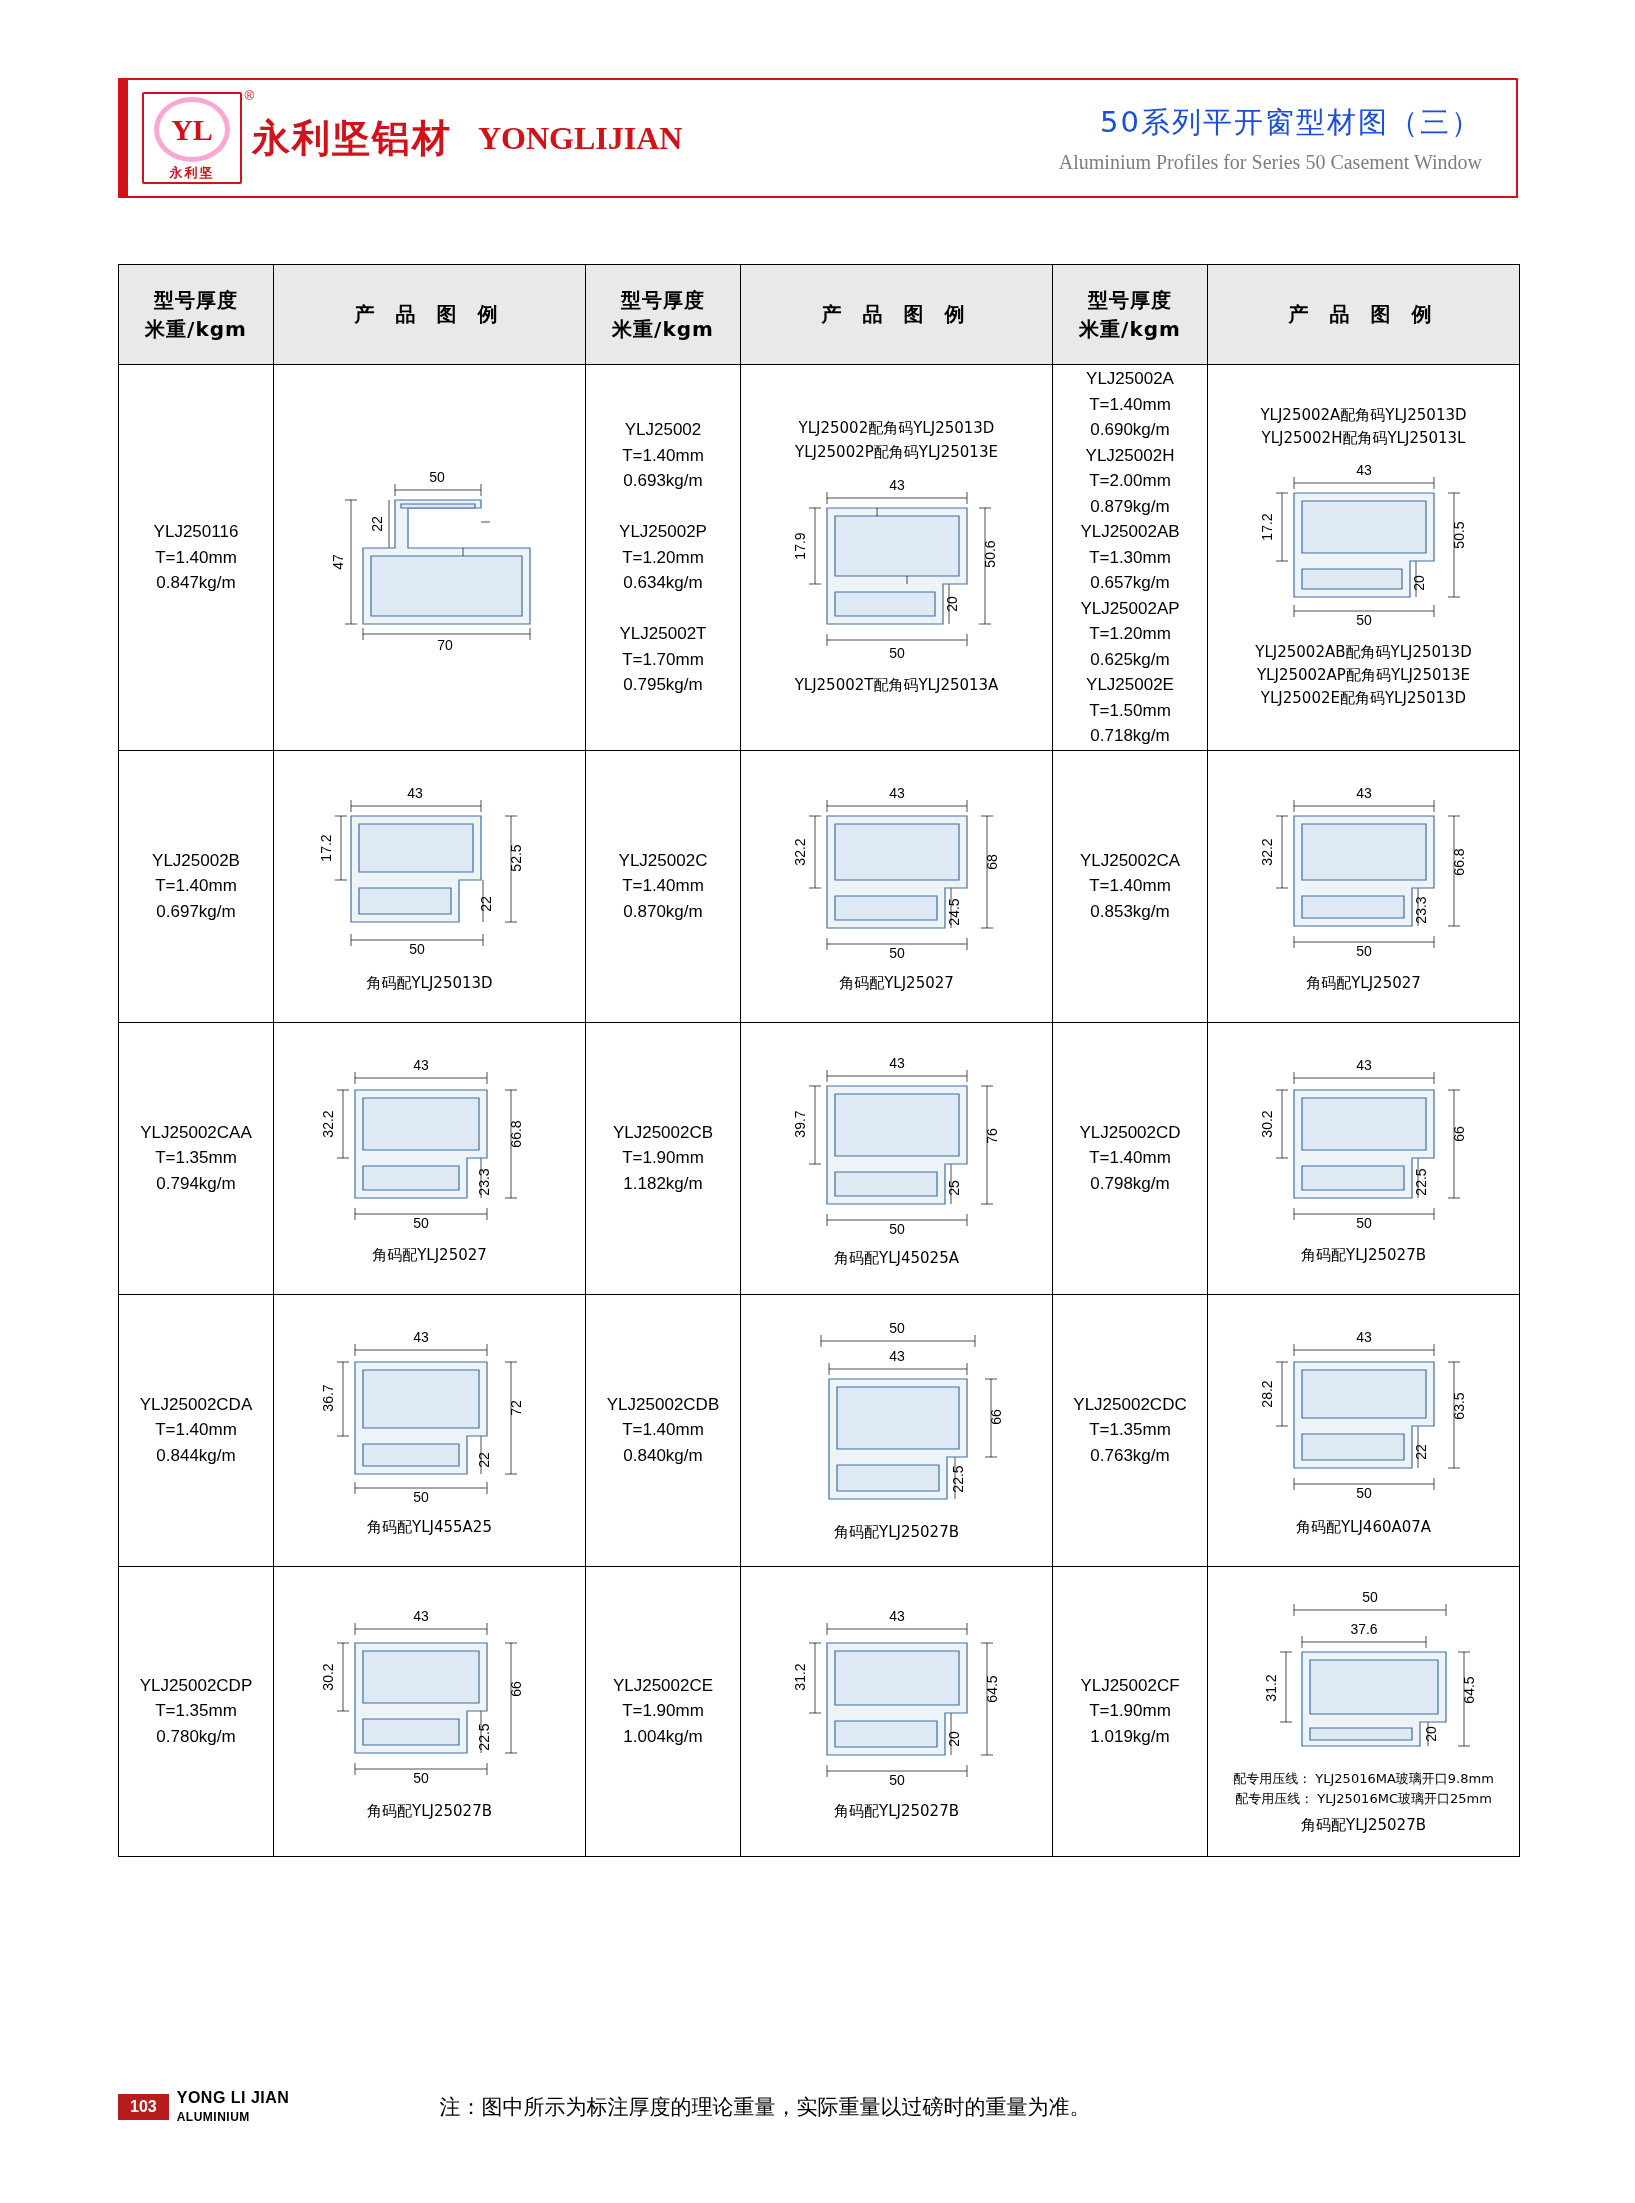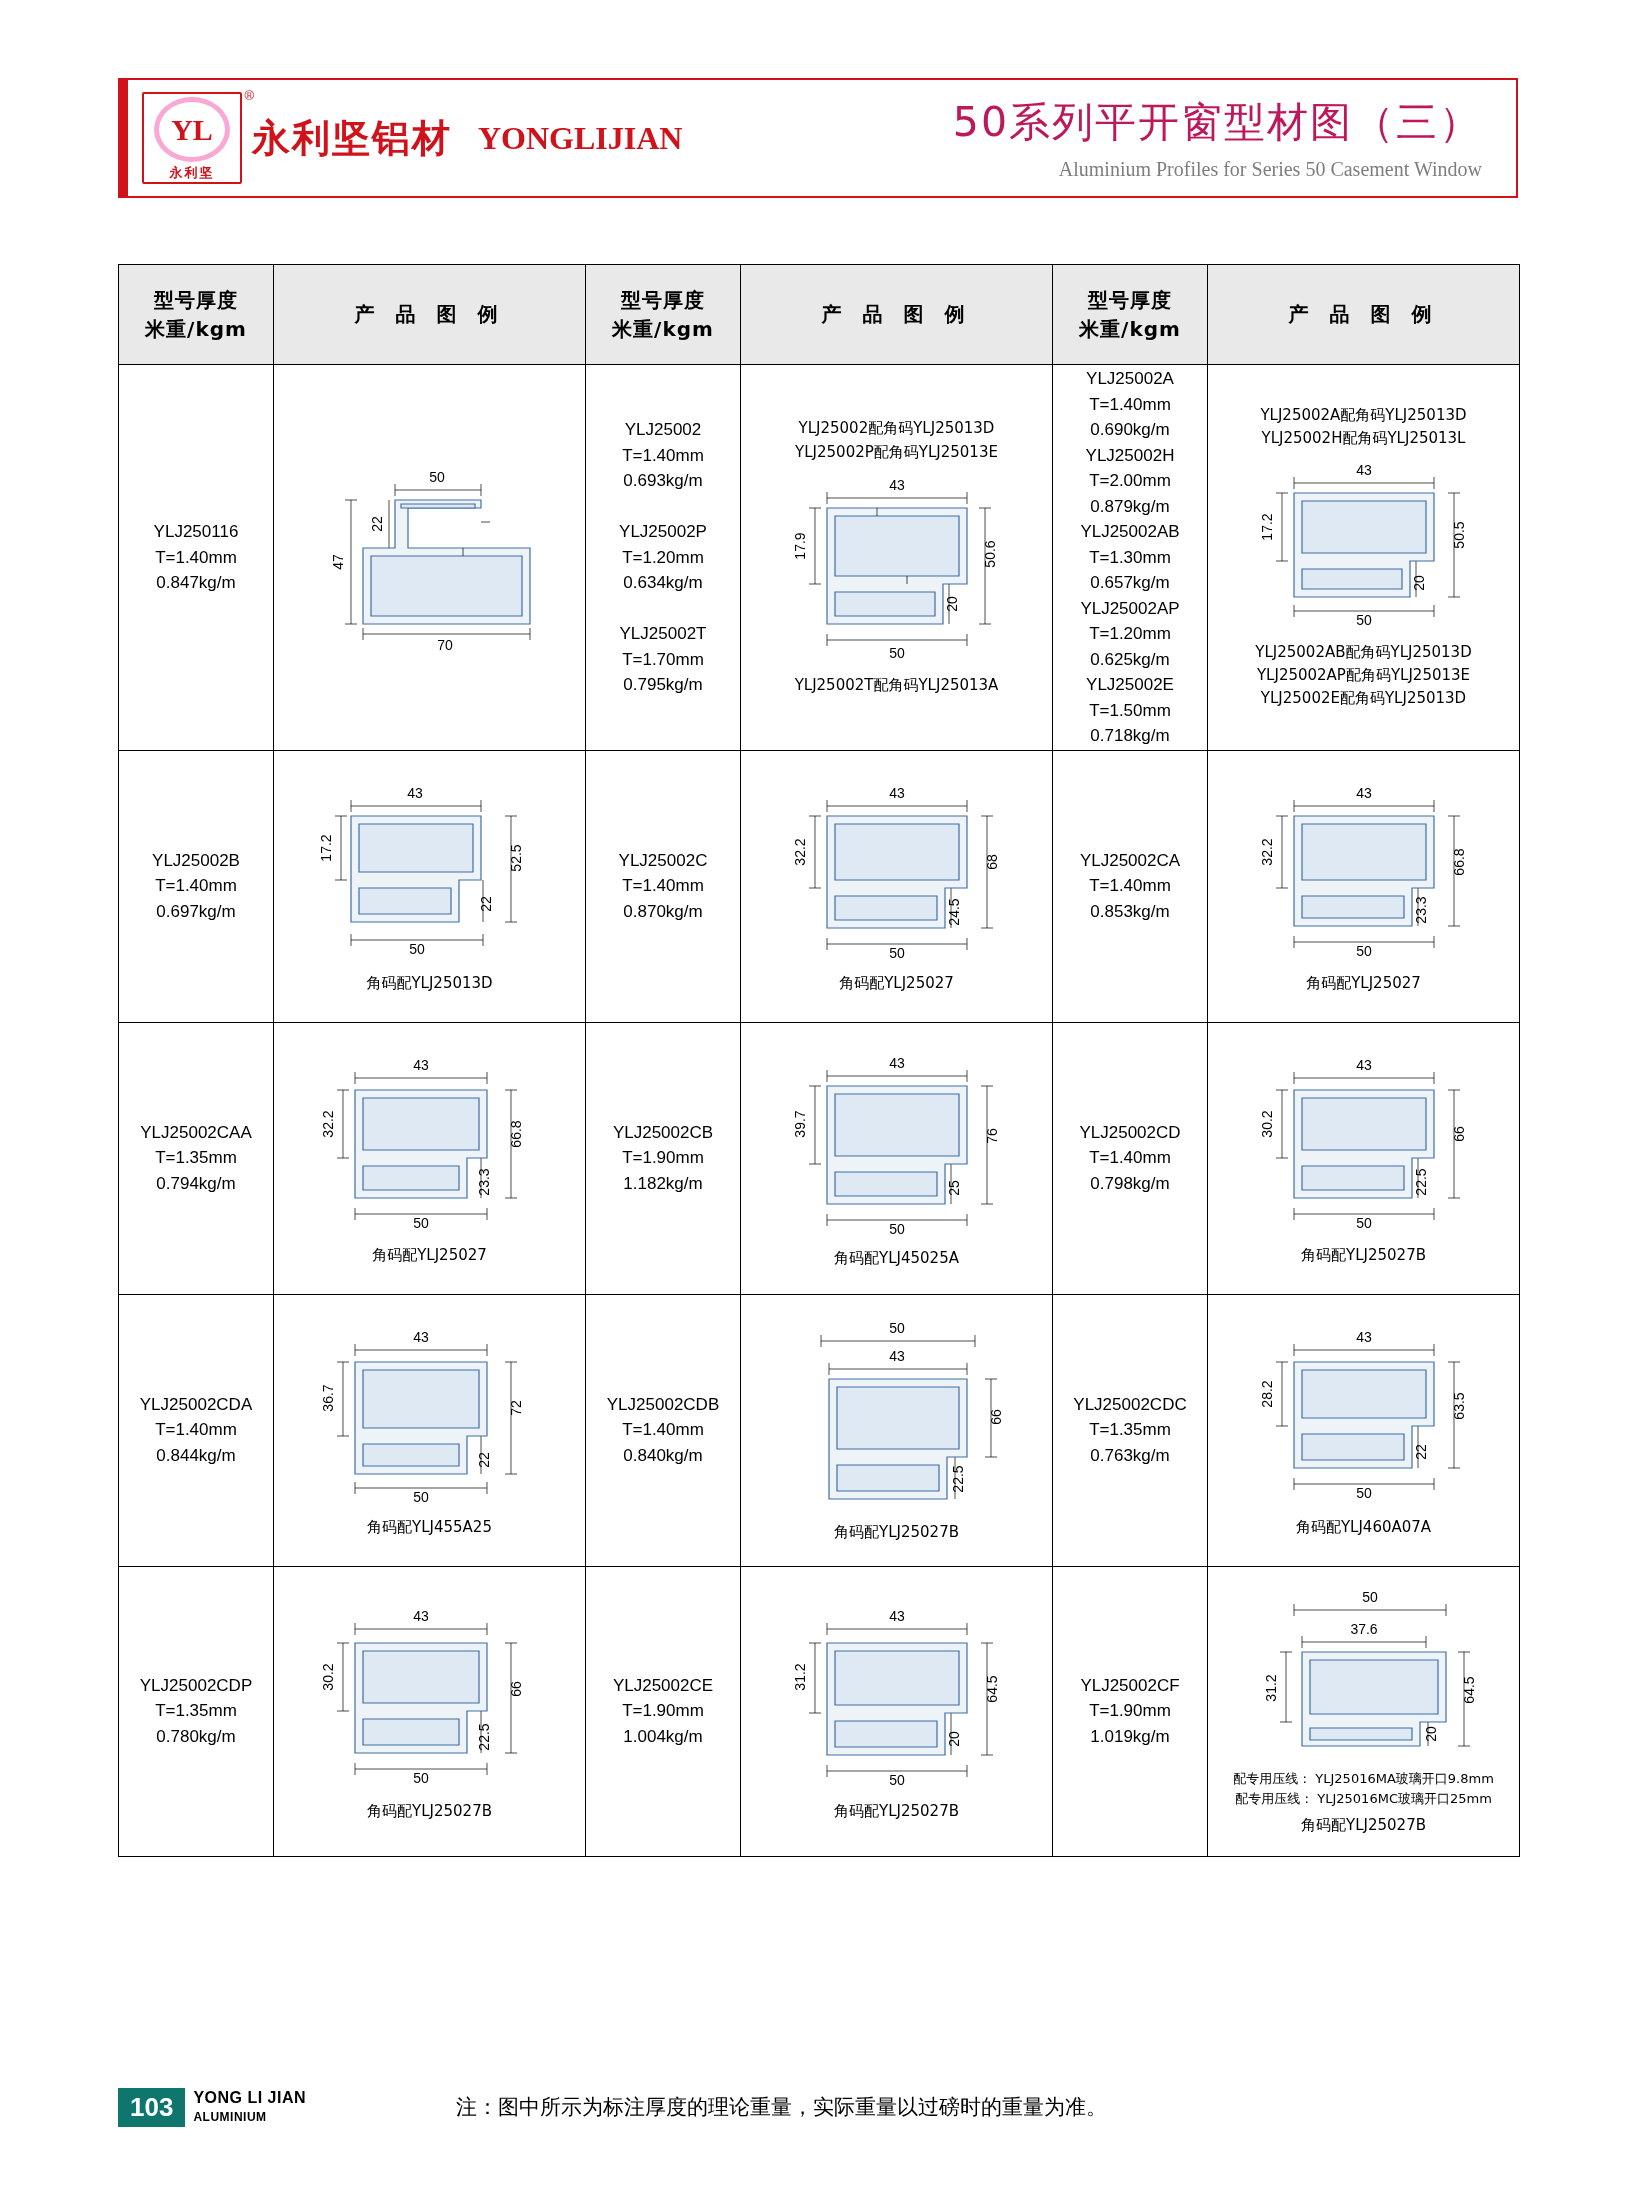--- a/index.html
+++ b/index.html
@@ -52,21 +52,21 @@
     font-size:38px;font-weight:bold;color:#d0121b;letter-spacing:2px;
     font-family:"DejaVu Sans",sans-serif;
   }
   .brand-en{
     font-size:32px;font-weight:bold;color:#d0121b;letter-spacing:0px;
     font-family:"Liberation Serif",serif;margin-left:16px;
   }
   .header-titles{
     margin-left:auto;text-align:right;padding-right:34px;
   }
-  .title-cn{font-size:41px;color:#be185d;letter-spacing:2px;font-family:"DejaVu Sans",sans-serif;}
+  .title-cn{font-size:29px;color:#1d4ed8;letter-spacing:2px;font-family:"DejaVu Sans",sans-serif;}
   .title-en{font-size:20px;color:#7d7d7d;margin-top:8px;font-family:"Liberation Serif",serif;}
 
   
   .table{
     position:absolute;left:118px;top:264px;width:1400px;
     border-collapse:collapse;
     table-layout:fixed;
   }
   .table td,.table th{
     border:1px solid #000;
@@ -119,21 +119,21 @@
   .prof2{fill:#dfe9f3;stroke:#3f6fa5;stroke-width:1.2;}
   .lead{stroke:#000;stroke-width:0.7;fill:none;}
   .arrowline{stroke:#000;stroke-width:0.7;}
 
   
   .footer{
     position:absolute;left:118px;top:2085px;width:1400px;height:44px;
     display:flex;align-items:center;
   }
   .pagenum{
-    background:#0f766e;color:#fff;font-size:26px;font-weight:bold;
+    background:#b91c1c;color:#fff;font-size:16px;font-weight:bold;
     padding:4px 12px;font-family:"Liberation Sans",sans-serif;
   }
   .footer-brand{
     margin-left:8px;line-height:1.1;
   }
   .footer-brand .l1{font-size:16px;font-weight:bold;letter-spacing:0.5px;}
   .footer-brand .l2{font-size:12px;font-weight:bold;letter-spacing:0.5px;}
   .footer-note{
     margin-left:150px;font-size:21px;font-family:"DejaVu Sans",sans-serif;
   }

